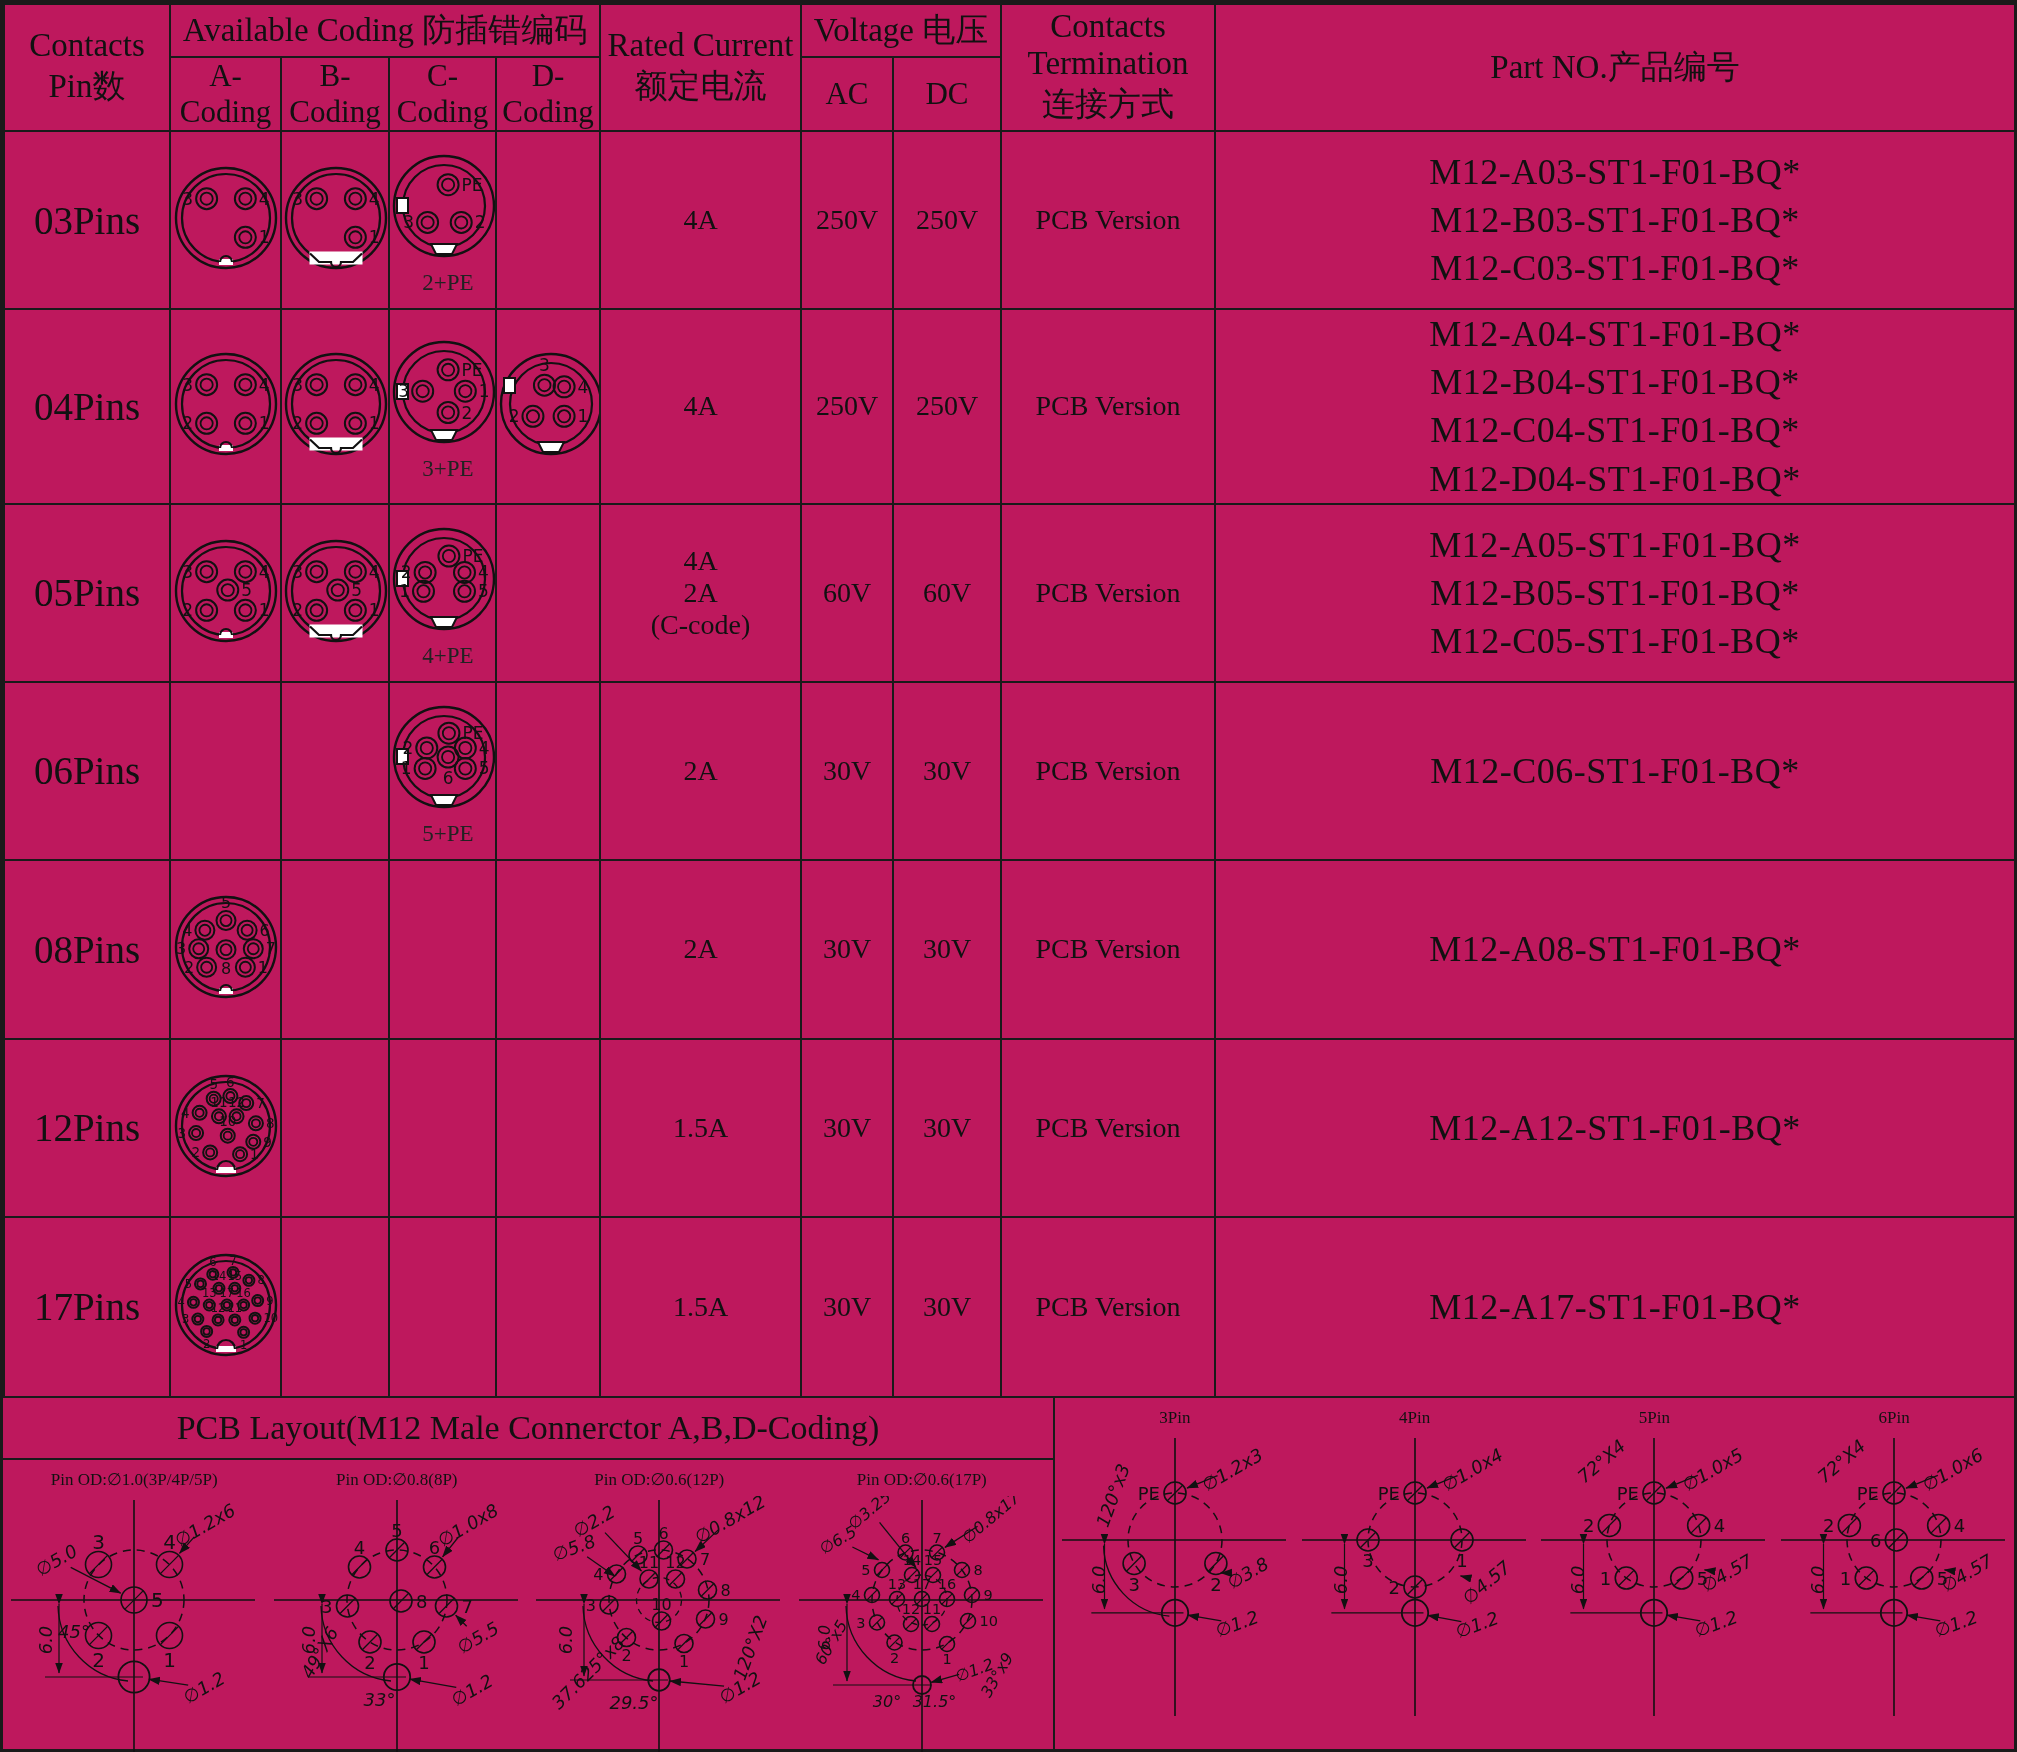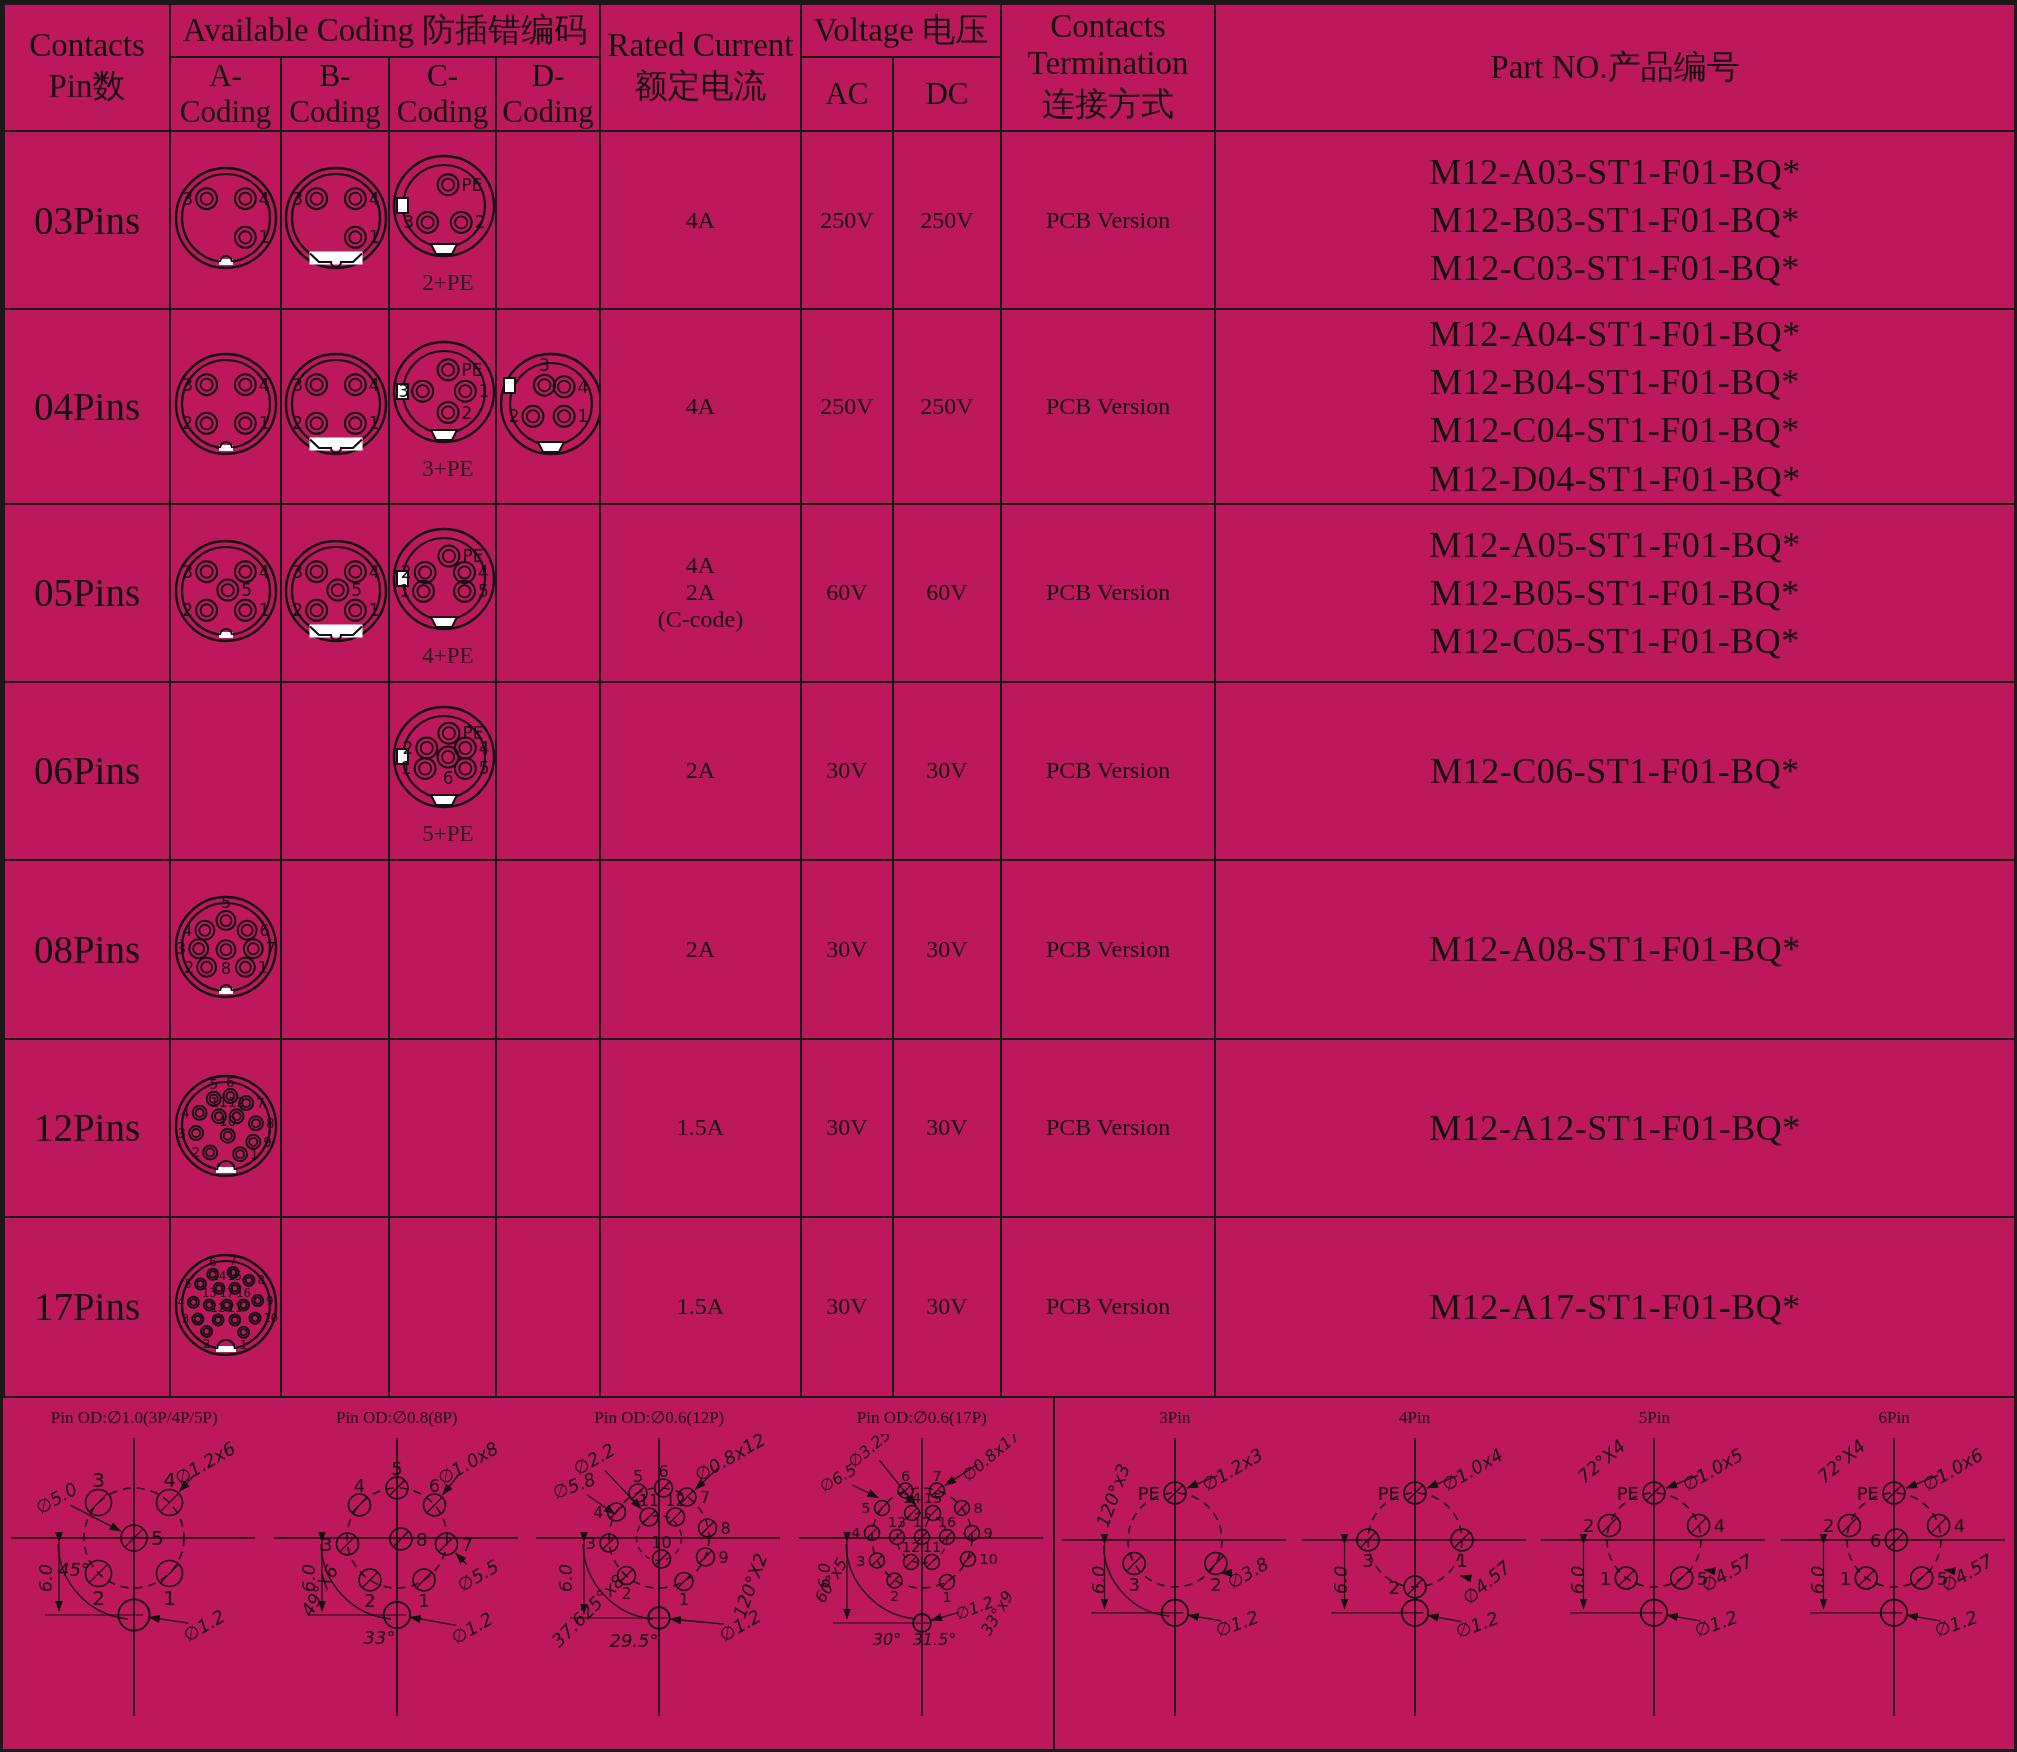--- a/index.html
+++ b/index.html
@@ -10,21 +10,21 @@
   }
   table.spec { border-collapse:collapse; table-layout:fixed; width:100%; }
   table.spec th, table.spec td {
     border:2px solid #1a1a1a; padding:0; text-align:center; vertical-align:middle;
     font-weight:normal; overflow:hidden;
   }
   thead th { font-size:33px; }
   thead tr.sub th { font-size:31px; }
   .pre { white-space:pre-line; }
   td.c-pins { font-size:39px; }
-  td.c-text { font-size:24px;border-radius:15px; }
+  td.c-text { font-size:28px;border-radius:15px; }
   td.c-parts { font-size:36px; line-height:1.34; white-space:pre-line; letter-spacing:0.5px;font-family:Liberation Serif, serif; }
   td.c-diag svg { display:block; margin:0 auto; }
   .bottom { display:flex; height:390px; box-sizing:border-box; }
   .bsec { box-sizing:border-box; height:100%; }
   .bsec.left  { width:1052px; border-right:2px solid #1a1a1a; }
   .bsec.right { flex:1; }
   .sec-title {
     height:62px; line-height:60px; text-align:center; font-size:34px;
     border-bottom:2px solid #1a1a1a; box-sizing:border-box;
   }
@@ -515,20 +515,21 @@
           <td class="c-text">30V</td>
           <td class="c-text">30V</td>
           <td class="c-text">PCB Version</td>
           <td class="c-parts">M12-A17-ST1-F01-BQ*</td>
         </tr>
       </tbody>
   </table>
 
   <div class="bottom">
     <div class="bsec left">
+      <div class="sec-title">PCB Layout(M12 Male Connerctor A,B,D-Coding)</div>
       <div class="diagrams" id="left-diagrams">
           <div class="diag">
             <div class="diag-label">Pin OD:∅1.0(3P/4P/5P)</div>
             <svg width="258" height="288" viewBox="0 0 258 288">
               <defs>
                 <marker id="ar1" markerWidth="10" markerHeight="8" refX="8.5" refY="3.2" orient="auto">
                   <path d="M0,0 L9,3.2 L0,6.4 z" fill="#111"></path>
                 </marker>
               </defs>
               <line x1="129" y1="4" x2="129" y2="282" stroke="#111" stroke-width="1.6"></line>

